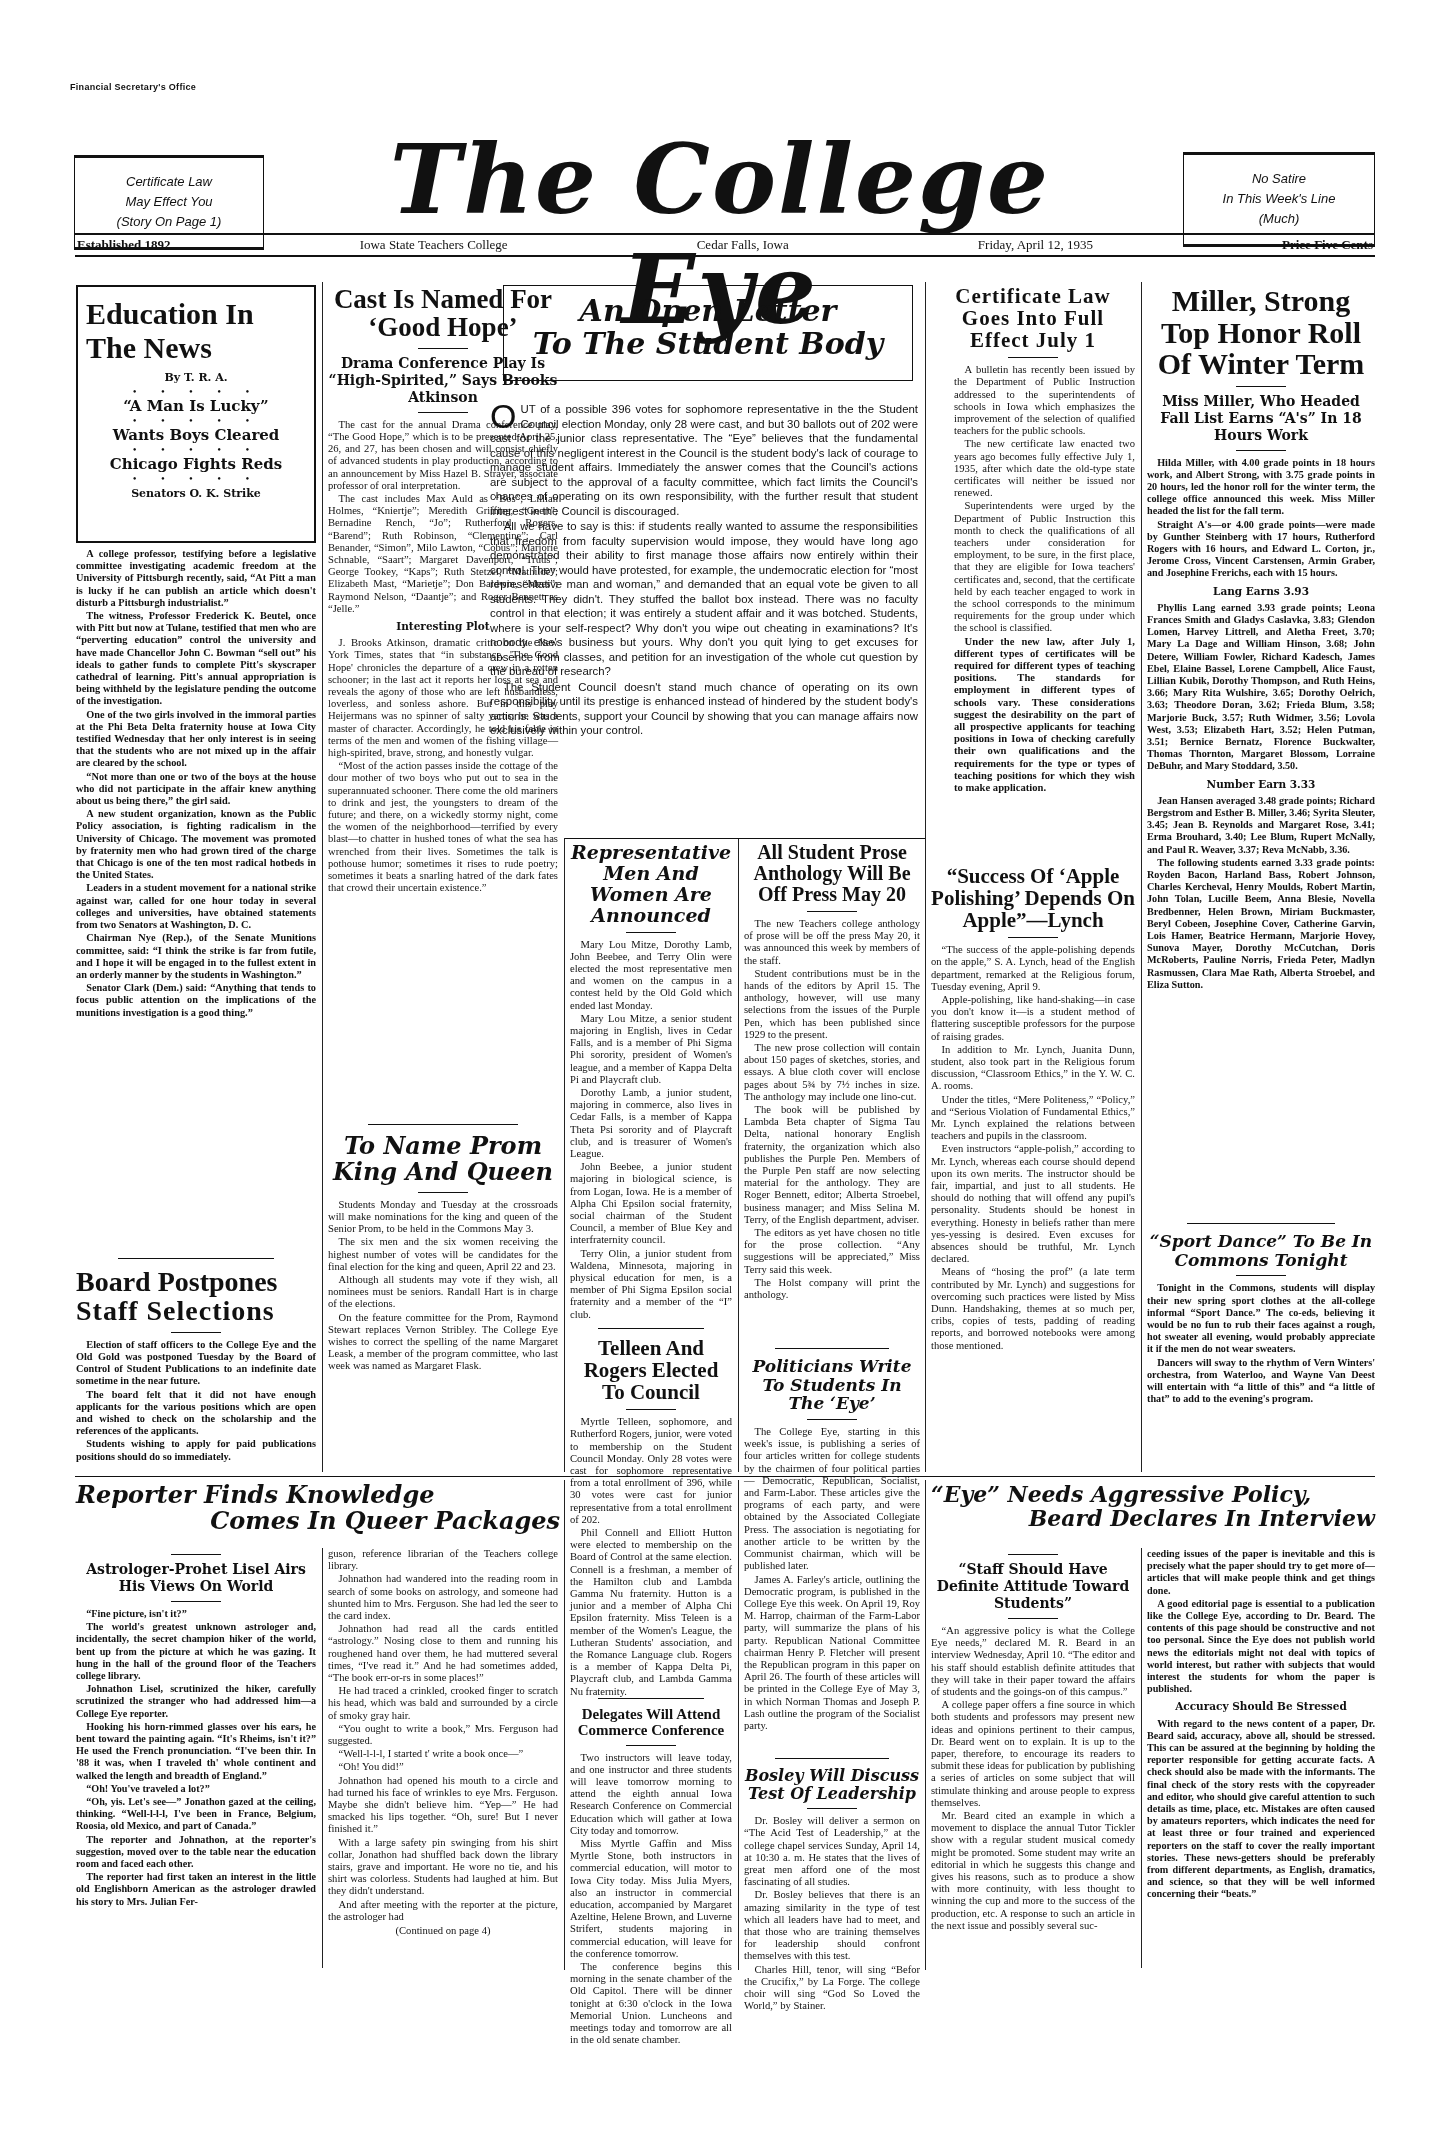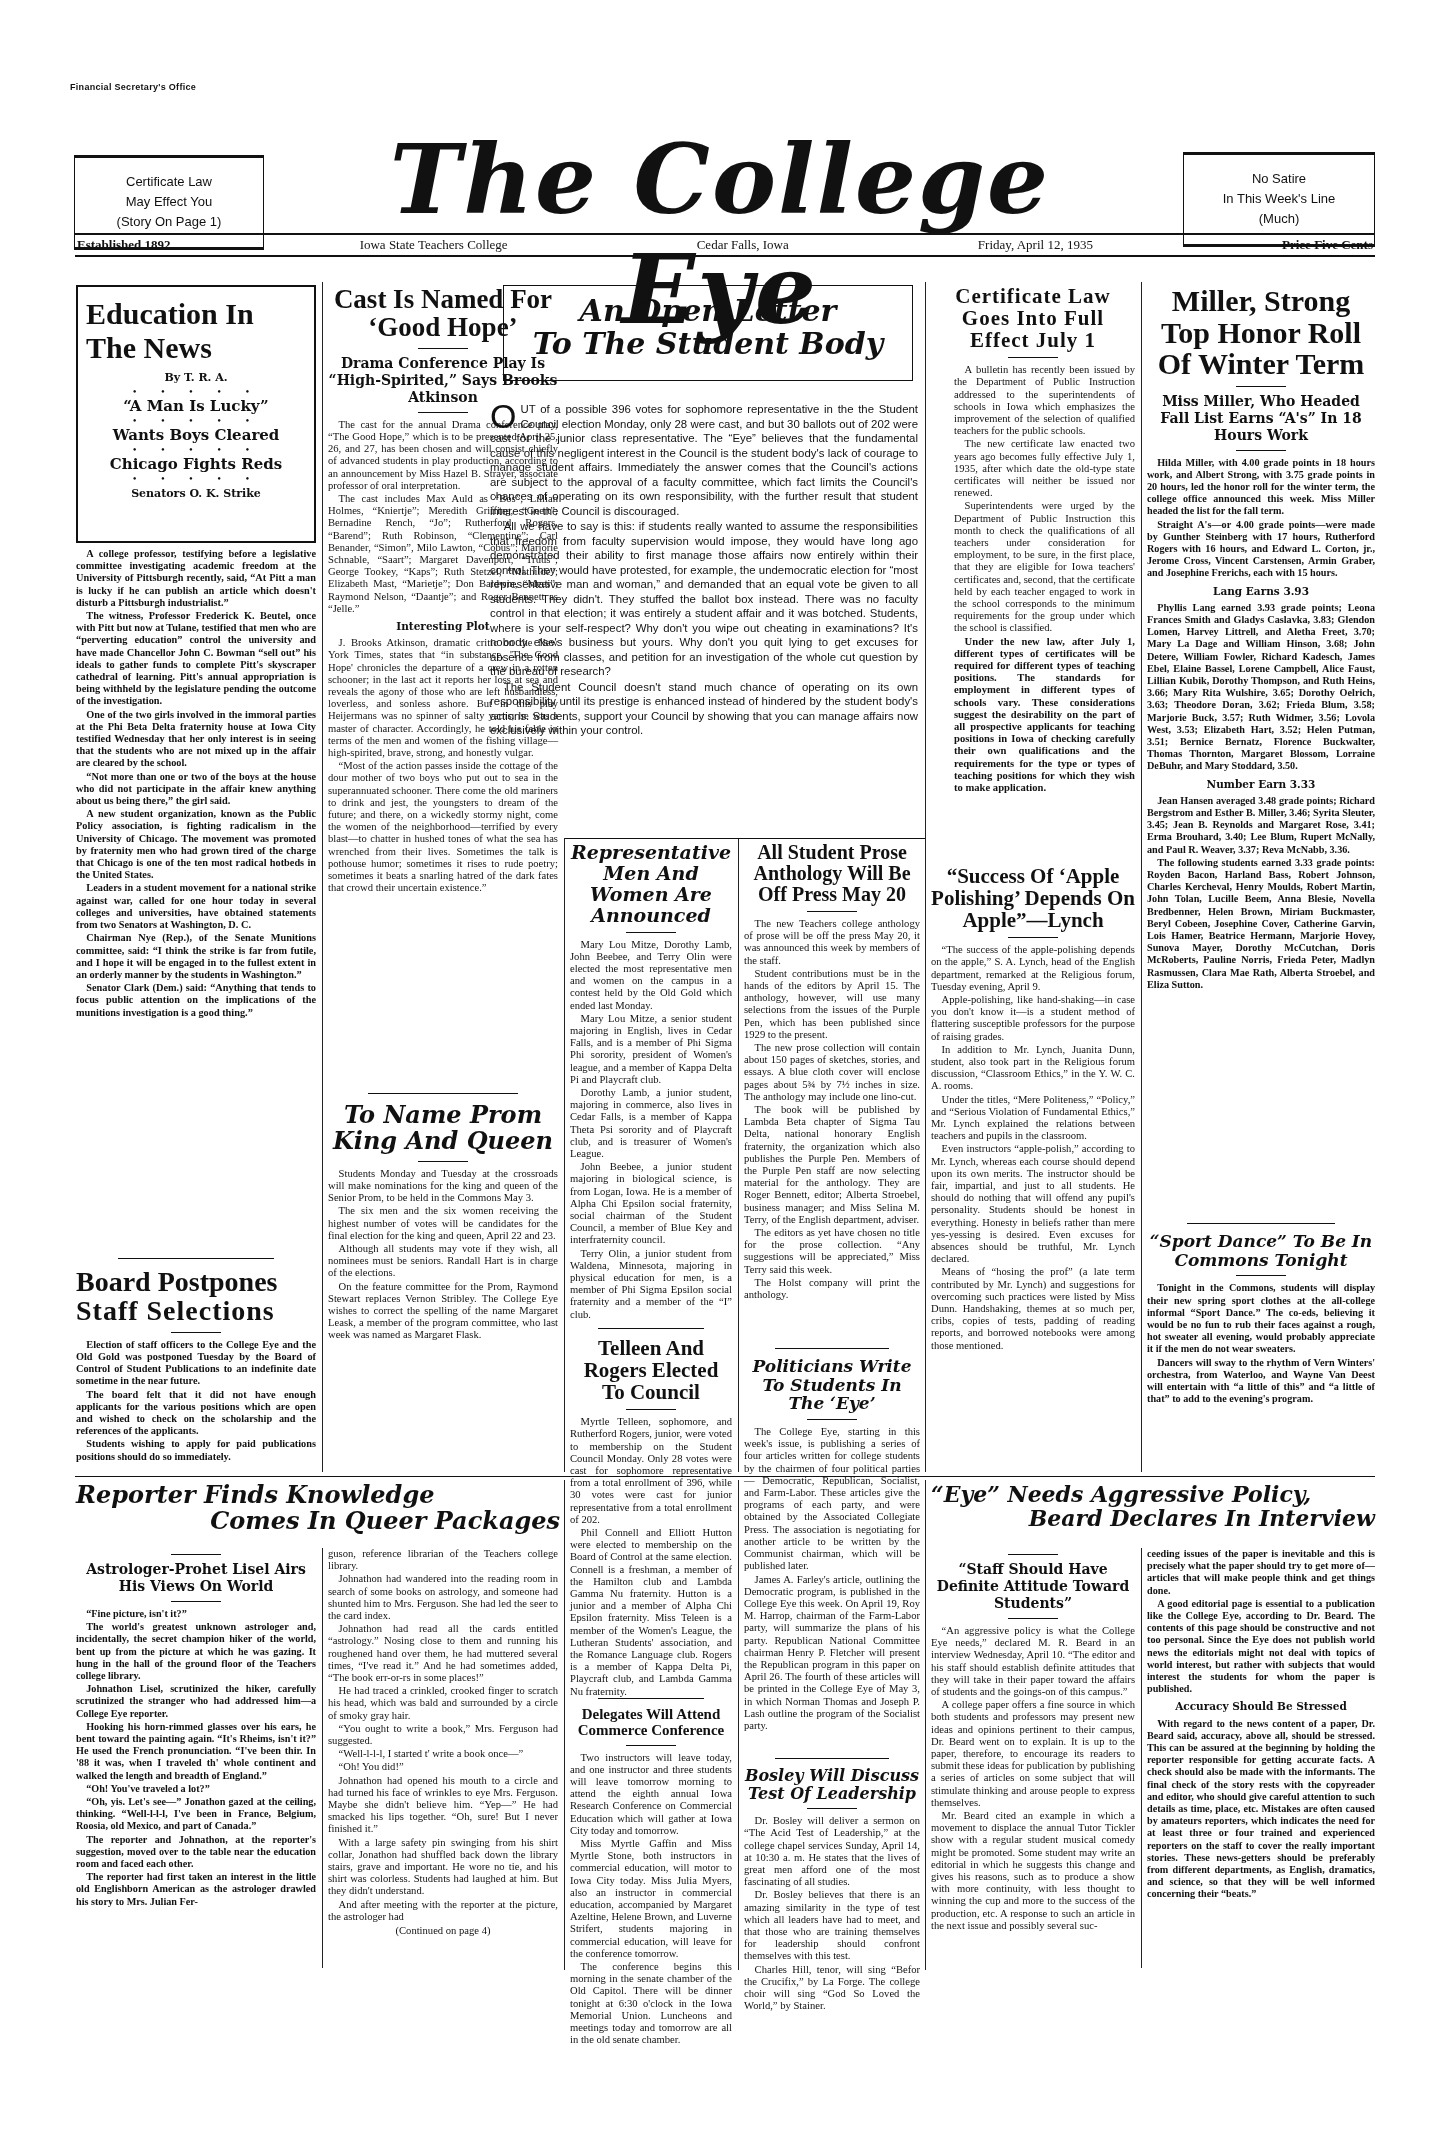--- a/index.html
+++ b/index.html
@@ -1,20 +1,20 @@
 <!DOCTYPE html>
 <html><head>
 <meta charset="utf-8">
 <style>
   * { box-sizing: border-box; margin: 0; padding: 0; }
   html, body { width: 1444px; height: 2131px; background: #fff; overflow: hidden; }
   body { font-family: "DejaVu Serif", serif; color: #111; position: relative; }
   .abs { position: absolute; }
   .stamp { left: 70px; top: 82px; font-size: 9px; font-weight: bold; font-family: "Liberation Sans", sans-serif; letter-spacing: 0.3px; }
-  .earbox { border-top: 3px solid #111; border-bottom: 3px solid #111; border-left: 1px solid #111; border-right: 1px solid #111; text-align: center; font-family: "Liberation Sans", sans-serif; font-size: 13px; line-height: 20px; padding: 14px 4px; }
+  .earbox { border-top: 3px solid #111; border-bottom: 3px solid #111; border-left: 1px solid #111; border-right: 1px solid #111; text-align: center; font-style: italic; font-family: "Liberation Sans", sans-serif; font-size: 13px; line-height: 20px; padding: 14px 4px; }
   .flag { left: 300px; top: 125px; width: 840px; text-align: center; font-family: "DejaVu Serif", serif; font-size: 96px; font-weight: bold; letter-spacing: 2px; line-height: 110px; font-style: italic; }
   .dateline { left: 75px; top: 233px; width: 1300px; height: 24px; border-top: 2px solid #111; border-bottom: 2px solid #111; display: flex; justify-content: space-between; align-items: center; font-family: "Liberation Serif", serif; font-size: 13px; padding: 0 2px; }
   .col { position: absolute; font-family: "Liberation Serif", serif; font-size: 10.6px; line-height: 12.2px; text-align: justify; }
   .col p { text-indent: 1em; margin-bottom: 1px; }
   .vline { position: absolute; width: 1px; background: #222; }
   .hl { font-family: "Liberation Serif", serif; font-weight: bold; text-align: center; line-height: 1.05; }
   .hl-it { font-family: "DejaVu Serif", serif; font-style: italic; font-weight: bold; text-align: center; line-height: 1.1; }
   .deck { font-family: "DejaVu Serif", serif; font-weight: bold; text-align: center; font-size: 14px; line-height: 17px; }
   .rule { width: 50px; height: 1px; background: #111; margin: 6px auto; }
   .longrule { height: 1px; background: #111; margin: 8px auto; width: 65%; }
@@ -106,21 +106,21 @@
   <div class="rule"></div>
   <div class="col" style="position:static;">
     <p>The cast for the annual Drama conference play, “The Good Hope,” which is to be presented April 25, 26, and 27, has been chosen and will consist chiefly of advanced students in play production, according to an announcement by Miss Hazel B. Strayer, associate professor of oral interpretation.</p>
     <p>The cast includes Max Auld as “Bos”; Lillian Holmes, “Kniertje”; Meredith Griffing, “Geert”; Bernadine Rench, “Jo”; Rutherford Rogers, “Barend”; Ruth Robinson, “Clementine”; Carl Benander, “Simon”, Milo Lawton, “Cobus”; Marjorie Schnable, “Saart”; Margaret Davenport, “Truus”; George Tookey, “Kaps”; Ruth Stetzel, “Mathilde”; Elizabeth Mast, “Marietje”; Don Baldwin, “Mees”; Raymond Nelson, “Daantje”; and Roger Bennett as “Jelle.”</p>
     <div class="sub">Interesting Plot</div>
     <p>J. Brooks Atkinson, dramatic critic on the New York Times, states that “in substance, 'The Good Hope' chronicles the departure of a crew in a rotten schooner; in the last act it reports her loss at sea and reveals the agony of those who are left husbandless, loverless, and sonless ashore. But in this play Heijermans was no spinner of salty yarns; he was a master of character. Accordingly, he told his fable in terms of the men and women of the fishing village—high-spirited, brave, strong, and honestly vulgar.</p>
     <p>“Most of the action passes inside the cottage of the dour mother of two boys who put out to sea in the superannuated schooner. There come the old mariners to drink and jest, the youngsters to dream of the future; and there, on a wickedly stormy night, come the women of the neighborhood—terrified by every blast—to chatter in hushed tones of what the sea has wrenched from their lives. Sometimes the talk is pothouse humor; sometimes it rises to rude poetry; sometimes it beats a snarling hatred of the dark fates that crowd their uncertain existence.”</p>
   </div>
 </div>
 
-<div class="abs" style="left:328px;top:1085px;width:230px;">
+<div class="abs" style="left:328px;top:1116px;width:230px;">
   <div class="longrule"></div>
   <div class="hl-it" style="font-size:24px;">To Name Prom King And Queen</div>
   <div class="rule"></div>
   <div class="col" style="position:static;">
     <p>Students Monday and Tuesday at the crossroads will make nominations for the king and queen of the Senior Prom, to be held in the Commons May 3.</p>
     <p>The six men and the six women receiving the highest number of votes will be candidates for the final election for the king and queen, April 22 and 23.</p>
     <p>Although all students may vote if they wish, all nominees must be seniors. Randall Hart is in charge of the elections.</p>
     <p>On the feature committee for the Prom, Raymond Stewart replaces Vernon Stribley. The College Eye wishes to correct the spelling of the name Margaret Leask, a member of the program committee, who last week was named as Margaret Flask.</p>
   </div>
 </div>

